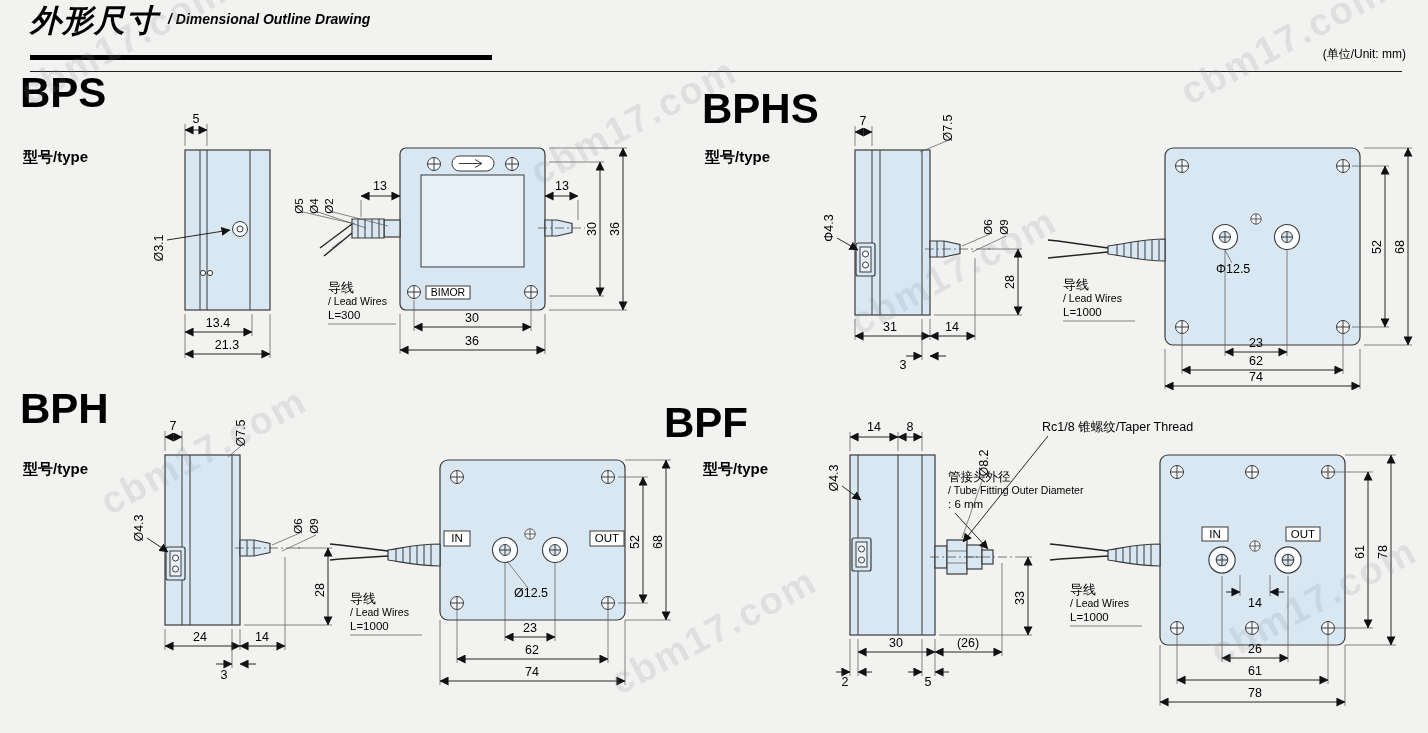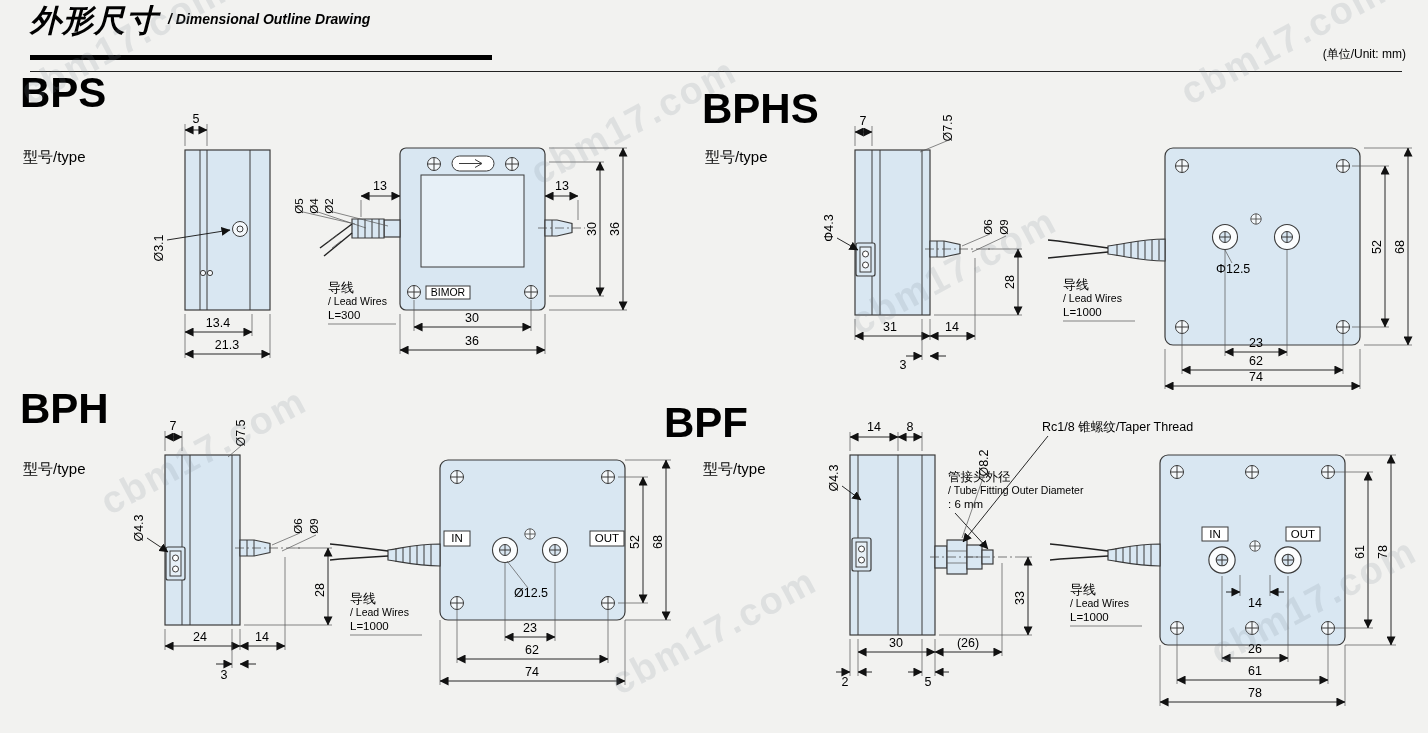--- a/index.html
+++ b/index.html
@@ -8,21 +8,21 @@
         font-family:"Liberation Sans",sans-serif;color:#000}
   .wm{position:absolute;font-size:38px;font-weight:bold;letter-spacing:2px;white-space:nowrap;
       color:rgba(125,135,150,.17);transform:rotate(-28deg);pointer-events:none;z-index:5}
   .hdr-title{position:absolute;left:30px;top:0;display:flex;align-items:center;gap:10px;z-index:2}
   .hdr-zh{font-size:31px;font-weight:bold;font-style:italic;letter-spacing:1px}
   .hdr-en{font-size:14px;font-weight:bold;font-style:italic;padding-bottom:5px}
   .hdr-bar{position:absolute;left:30px;top:55px;width:462px;height:5px;background:#000}
   .hdr-rule{position:absolute;left:30px;top:71px;width:1372px;height:1px;background:#222}
   .hdr-unit{position:absolute;right:22px;top:46px;font-size:12px}
   .model{position:absolute;font-size:42px;font-weight:bold;line-height:1;letter-spacing:0;z-index:2}
-  .type{position:absolute;font-size:15px;font-weight:normal;z-index:2}
+  .type{position:absolute;font-size:15px;font-weight:bold;z-index:2}
   svg.panel{position:absolute}
   svg text{font-family:"Liberation Sans",sans-serif;font-size:12.5px;fill:#000}
   text.t10{font-size:10.5px}
   text.t11{font-size:11.5px}
   text.t13{font-size:13px}
   text.mid{text-anchor:middle}
   .body{fill:#d9e7f2;stroke:#3b3b3b;stroke-width:1.2}
   .face{fill:#e7f0f7;stroke:#3b3b3b;stroke-width:1}
   .ln{stroke:#3b3b3b;stroke-width:1;fill:none}
   .thin{stroke:#555;stroke-width:.7;fill:none}

